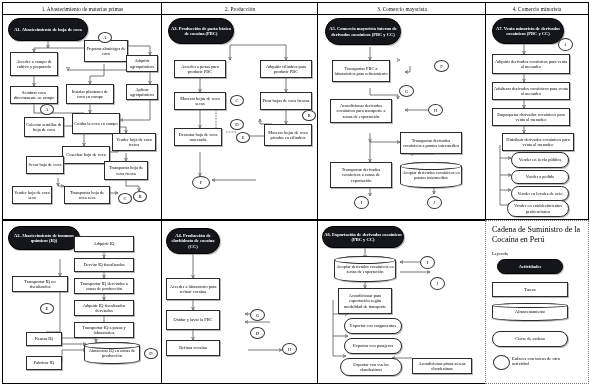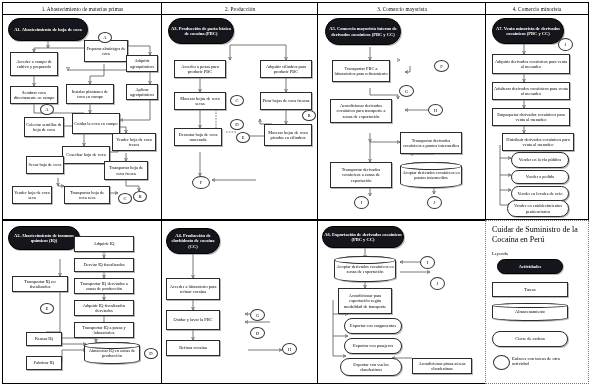--- a/index.html
+++ b/index.html
@@ -410,21 +410,21 @@
     <span>Vender en locales de ocio</span>
   </div>
   <div class="node closure" style="left:507px;top:200px;width:62px;height:17px;">
     <span>Vender en establecimientos penitenciarios</span>
   </div>
   <div class="conn" style="left:558px;top:38px;width:13px;height:11px;">
     <span>J</span>
   </div>
 
   <div class="legend-title" style="left:492px;top:225px;width:92px;">
-    <span>Cuidar de Suministro de la Cocaína en Perú</span>
+    <span>Cadena de Suministro de la Cocaína en Perú</span>
   </div>
   <div class="legend-sub" style="left:492px;top:251px;">
     <span>Leyenda</span>
   </div>
   <div class="node activity" style="left:497px;top:259px;width:66px;height:15px;">
     <span>Actividades</span>
   </div>
   <div class="node task" style="left:492px;top:282px;width:76px;height:15px;">
     <span>Tareas</span>
   </div>

